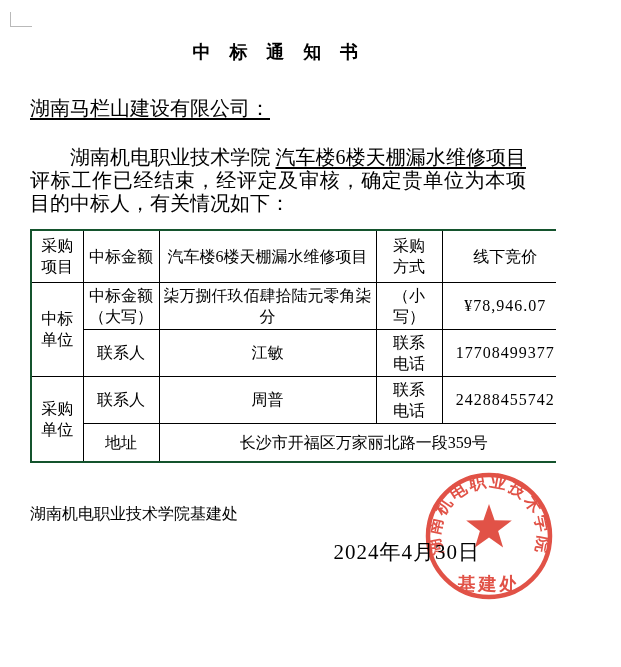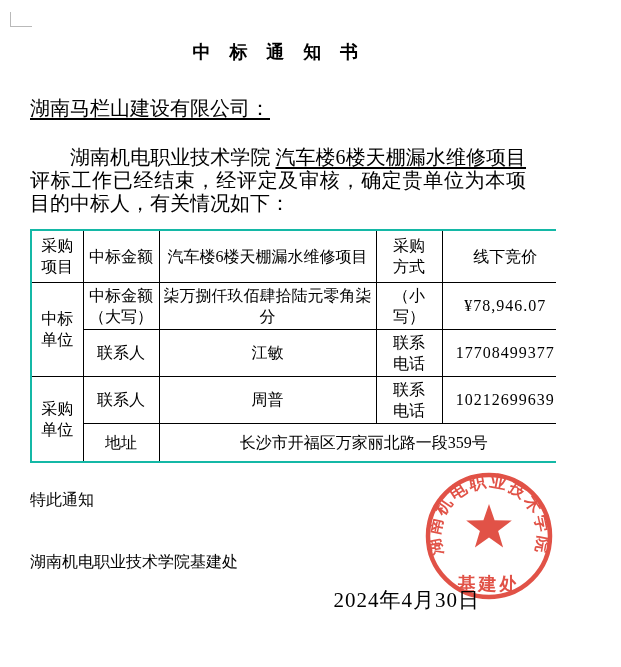--- a/index.html
+++ b/index.html
@@ -25,21 +25,21 @@
   }
   .para {
     margin:24px 0 0 0; font-size:20px; line-height:23px;
     text-indent:2em; text-align:justify;
   }
   .u { text-decoration:underline; text-underline-offset:3px; }
 
   table.award {
     margin-top:14px; border-collapse:collapse; table-layout:fixed;
     width:538px; font-size:16px; text-align:center;
-    border:2px solid #14b8a6;
+    border:2px solid #14532d;
   }
   table.award td {
     border:1px solid #000; vertical-align:middle;
     padding:2px 3px; white-space:pre-line; line-height:21px;
     overflow:hidden;
   }
   .num { font-family:"Liberation Serif","DejaVu Serif",serif; letter-spacing:1px;margin-left:40px; }
 
   .notice { margin:20px 0 0 0; font-size:16px; text-indent:2em; }
   .hereby { margin:27px 0 0 0; font-size:16px; }
@@ -103,30 +103,29 @@
 电话</td>
         <td class="num">17708499377</td>
       </tr>
       <tr style="height:42px">
         <td rowspan="2">采购
 单位</td>
         <td>联系人</td>
         <td>周普</td>
         <td>联系
 电话</td>
-        <td class="num">10212699639</td>
+        <td class="num">24288455742</td>
       </tr>
       <tr style="height:39px">
         <td>地址</td>
         <td colspan="3">长沙市开福区万家丽北路一段359号</td>
       </tr>
     </tbody>
       </table>
 
-    <p class="hereby">特此通知</p>
     <div class="sig">湖南机电职业技术学院基建处</div>
     <div class="date num">2024年4月30日</div>
   </div>
 
   <svg class="seal" viewBox="0 0 132 140" aria-hidden="true">
     <circle cx="66" cy="70" r="61" fill="none" stroke="#dd3a2d" stroke-width="4.5"></circle>
     <path id="sealArc" d="M 21.6 90.7 A 49 49 0 1 1 110.4 90.7" fill="none"></path>
     <text font-size="16.5" fill="#dd3a2d" letter-spacing="2.5" font-family="Liberation Serif, DejaVu Serif, serif" font-weight="bold">
       <textPath href="#sealArc" startOffset="50%" text-anchor="middle">湖南机电职业技术学院</textPath>
     </text>

